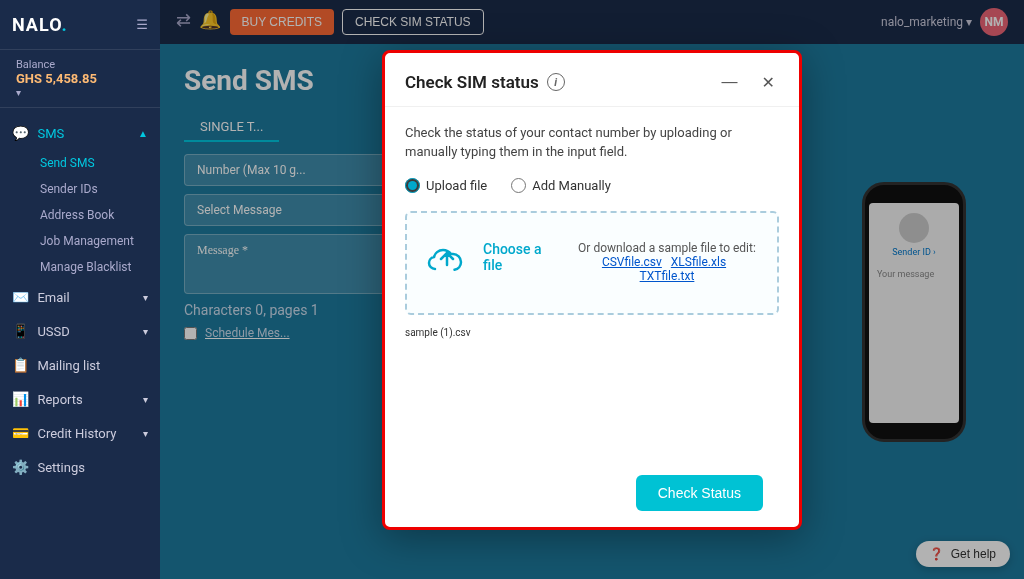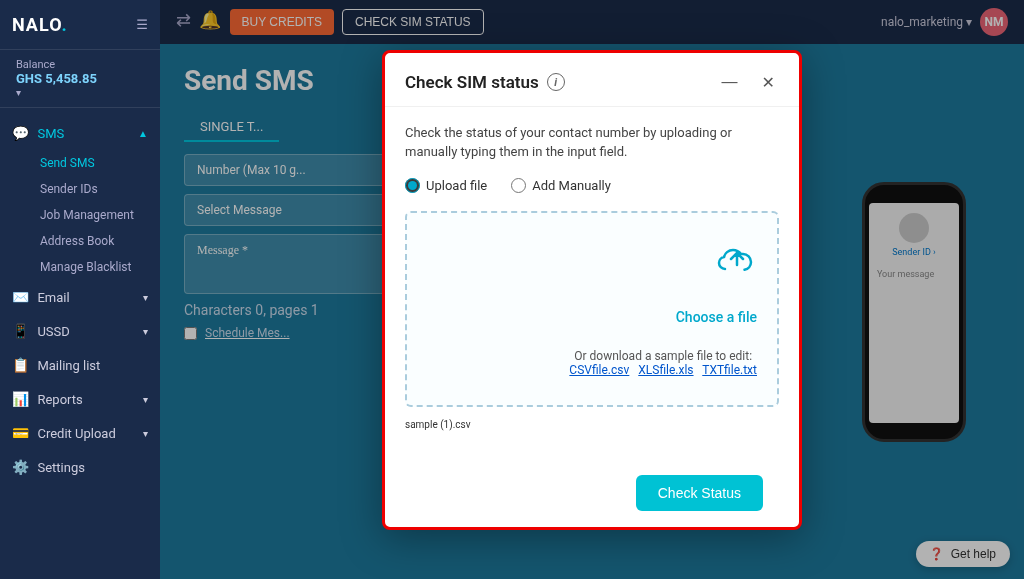--- a/index.html
+++ b/index.html
@@ -36,21 +36,21 @@
       font-size: 18px;
       letter-spacing: 1px;
     }
     .logo-text span { color: #00c8e0; }
     .sidebar-balance {
       padding: 8px 16px;
       font-size: 11px;
       color: #aac;
       border-bottom: 1px solid rgba(255,255,255,0.1);
     }
-    .sidebar-balance .amount { color: #7dd3fc; font-weight: bold; font-size: 13px; }
+    .sidebar-balance .amount { color: #fdba74; font-weight: bold; font-size: 13px; }
     .sidebar-nav { flex: 1; padding-top: 8px; }
     .nav-item {
       display: flex;
       align-items: center;
       gap: 8px;
       padding: 9px 12px;
       color: #ccd;
       cursor: pointer;
       font-size: 13px;
     }
@@ -250,23 +250,23 @@
       width: 15px;
       height: 15px;
     }
 
     
     .upload-area {
       border: 2px dashed #aaccdd;
       border-radius: 6px;
       padding: 28px 20px;
       display: flex;
-      flex-direction: column;
-      align-items: flex-end;
-      gap: 24px;
+      flex-direction: row;
+      align-items: flex-start;
+      gap: 16px;
       margin-bottom: 12px;
       background: #fafeff;
     }
     .upload-icon {
       font-size: 32px;
       color: #00a8cc;
     }
     .choose-file-text {
       color: #00a8cc;
       font-size: 14px;
@@ -368,22 +368,22 @@
   </div>
   <div class="sidebar-nav">
     <div class="nav-item active">
       <span class="nav-icon">💬</span>
       <span>SMS</span>
       <span style="margin-left:auto;font-size:10px;">▲</span>
     </div>
     <div class="nav-sub">
       <div class="nav-sub-item active">Send SMS</div>
       <div class="nav-sub-item">Sender IDs</div>
+      <div class="nav-sub-item">Address Book</div>
       <div class="nav-sub-item">Job Management</div>
-      <div class="nav-sub-item">Address Book</div>
       <div class="nav-sub-item">Manage Blacklist</div>
     </div>
     <div class="nav-item">
       <span class="nav-icon">✉️</span>
       <span>Email</span>
       <span style="margin-left:auto;font-size:10px;">▾</span>
     </div>
     <div class="nav-item">
       <span class="nav-icon">📱</span>
       <span>USSD</span>
@@ -393,21 +393,21 @@
       <span class="nav-icon">📋</span>
       <span>Mailing list</span>
     </div>
     <div class="nav-item">
       <span class="nav-icon">📊</span>
       <span>Reports</span>
       <span style="margin-left:auto;font-size:10px;">▾</span>
     </div>
     <div class="nav-item">
       <span class="nav-icon">💳</span>
-      <span>Credit Upload</span>
+      <span>Credit History</span>
       <span style="margin-left:auto;font-size:10px;">▾</span>
     </div>
     <div class="nav-item">
       <span class="nav-icon">⚙️</span>
       <span>Settings</span>
     </div>
   </div>
 </div>
 
 <div class="main">

